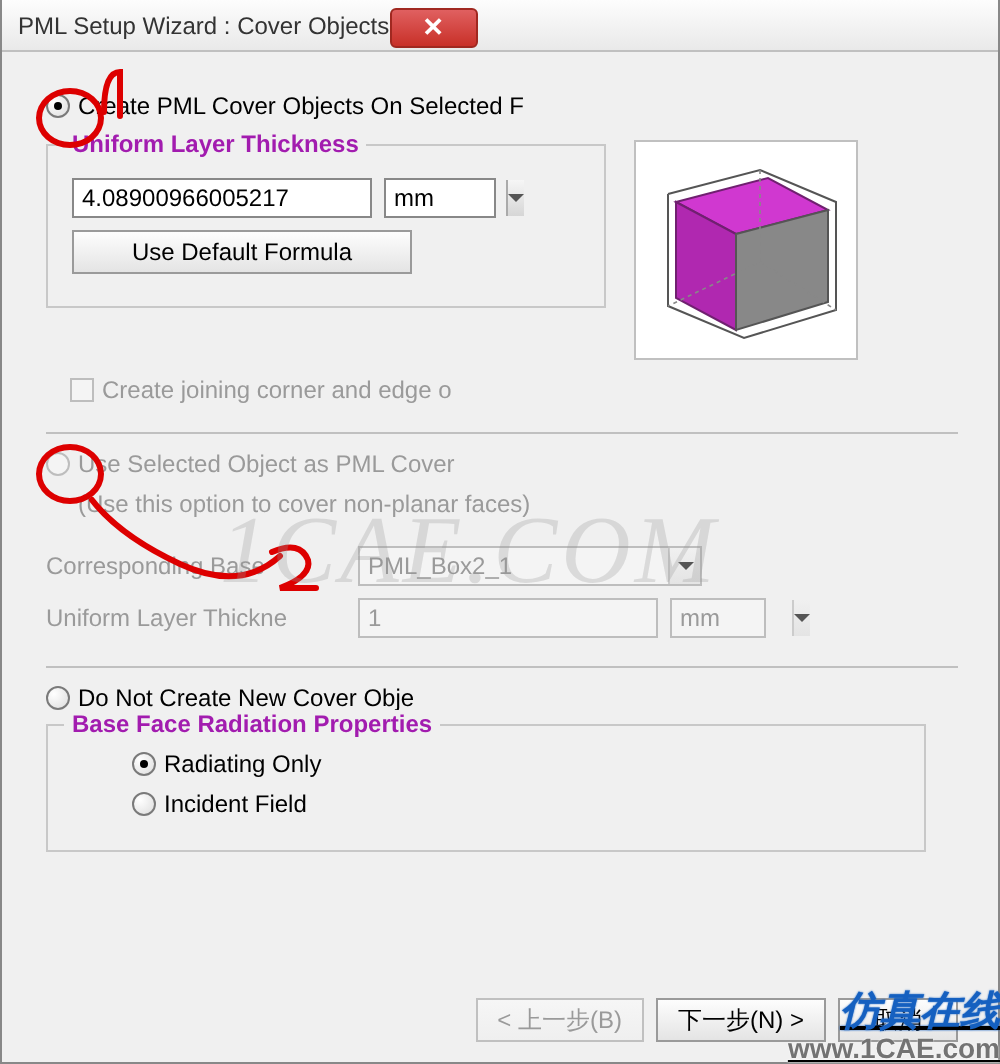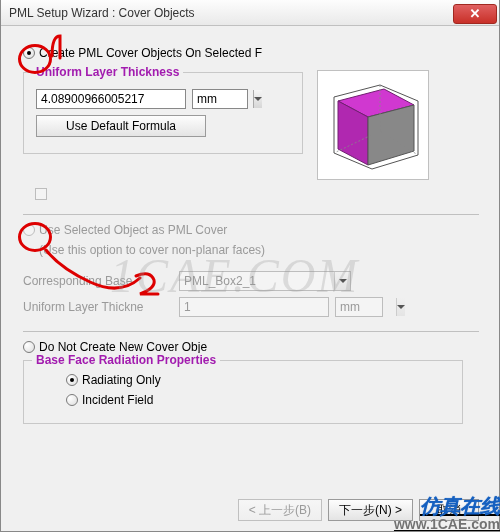--- a/index.html
+++ b/index.html
@@ -20,21 +20,20 @@
     border: 1px solid #888;
     border-top: none;
     box-shadow: 0 0 4px rgba(0,0,0,0.2);
   }
   .titlebar {
     height: 26px;
     background: linear-gradient(to bottom, #fdfdfd, #e9e9e9);
     border-bottom: 1px solid #c0c0c0;
     display: flex;
     align-items: center;
-    justify-content: space-between;
     padding: 0 0 0 8px;
     color: #333;
     font-size: 12px;
   }
   .close-btn {
     width: 44px;
     height: 20px;
     margin: 2px 2px 0 0;
     background: linear-gradient(to bottom, #e06060, #c83028);
     border: 1px solid #a02820;
@@ -257,20 +256,21 @@
           <polygon points="50,46 96,34 96,80 50,94" fill="#888" stroke="#555"></polygon>
           <polyline points="16,26 62,14 100,30 100,84 54,98 16,82 16,26" fill="none" stroke="#555" stroke-width="1"></polyline>
           <polyline points="62,14 62,60 16,82" fill="none" stroke="#888" stroke-width="0.8" stroke-dasharray="2 2"></polyline>
           <polyline points="62,60 100,84" fill="none" stroke="#888" stroke-width="0.8" stroke-dasharray="2 2"></polyline>
         </svg>
       </div>
     </div>
 
     <div class="check-row disabled" style="margin-top:8px; margin-left:12px;">
       <span class="checkbox"></span>
+      <span class="lbl">Create joining corner and edge o</span>
     </div>
 
     <hr class="sep-hr">
 
     <div class="disabled">
       <div class="radio-row">
         <span class="radio"></span>
         <span class="lbl">Use Selected Object as PML Cover</span>
       </div>
       <div class="lbl" style="margin-left:16px;">(Use this option to cover non-planar faces)</div>

